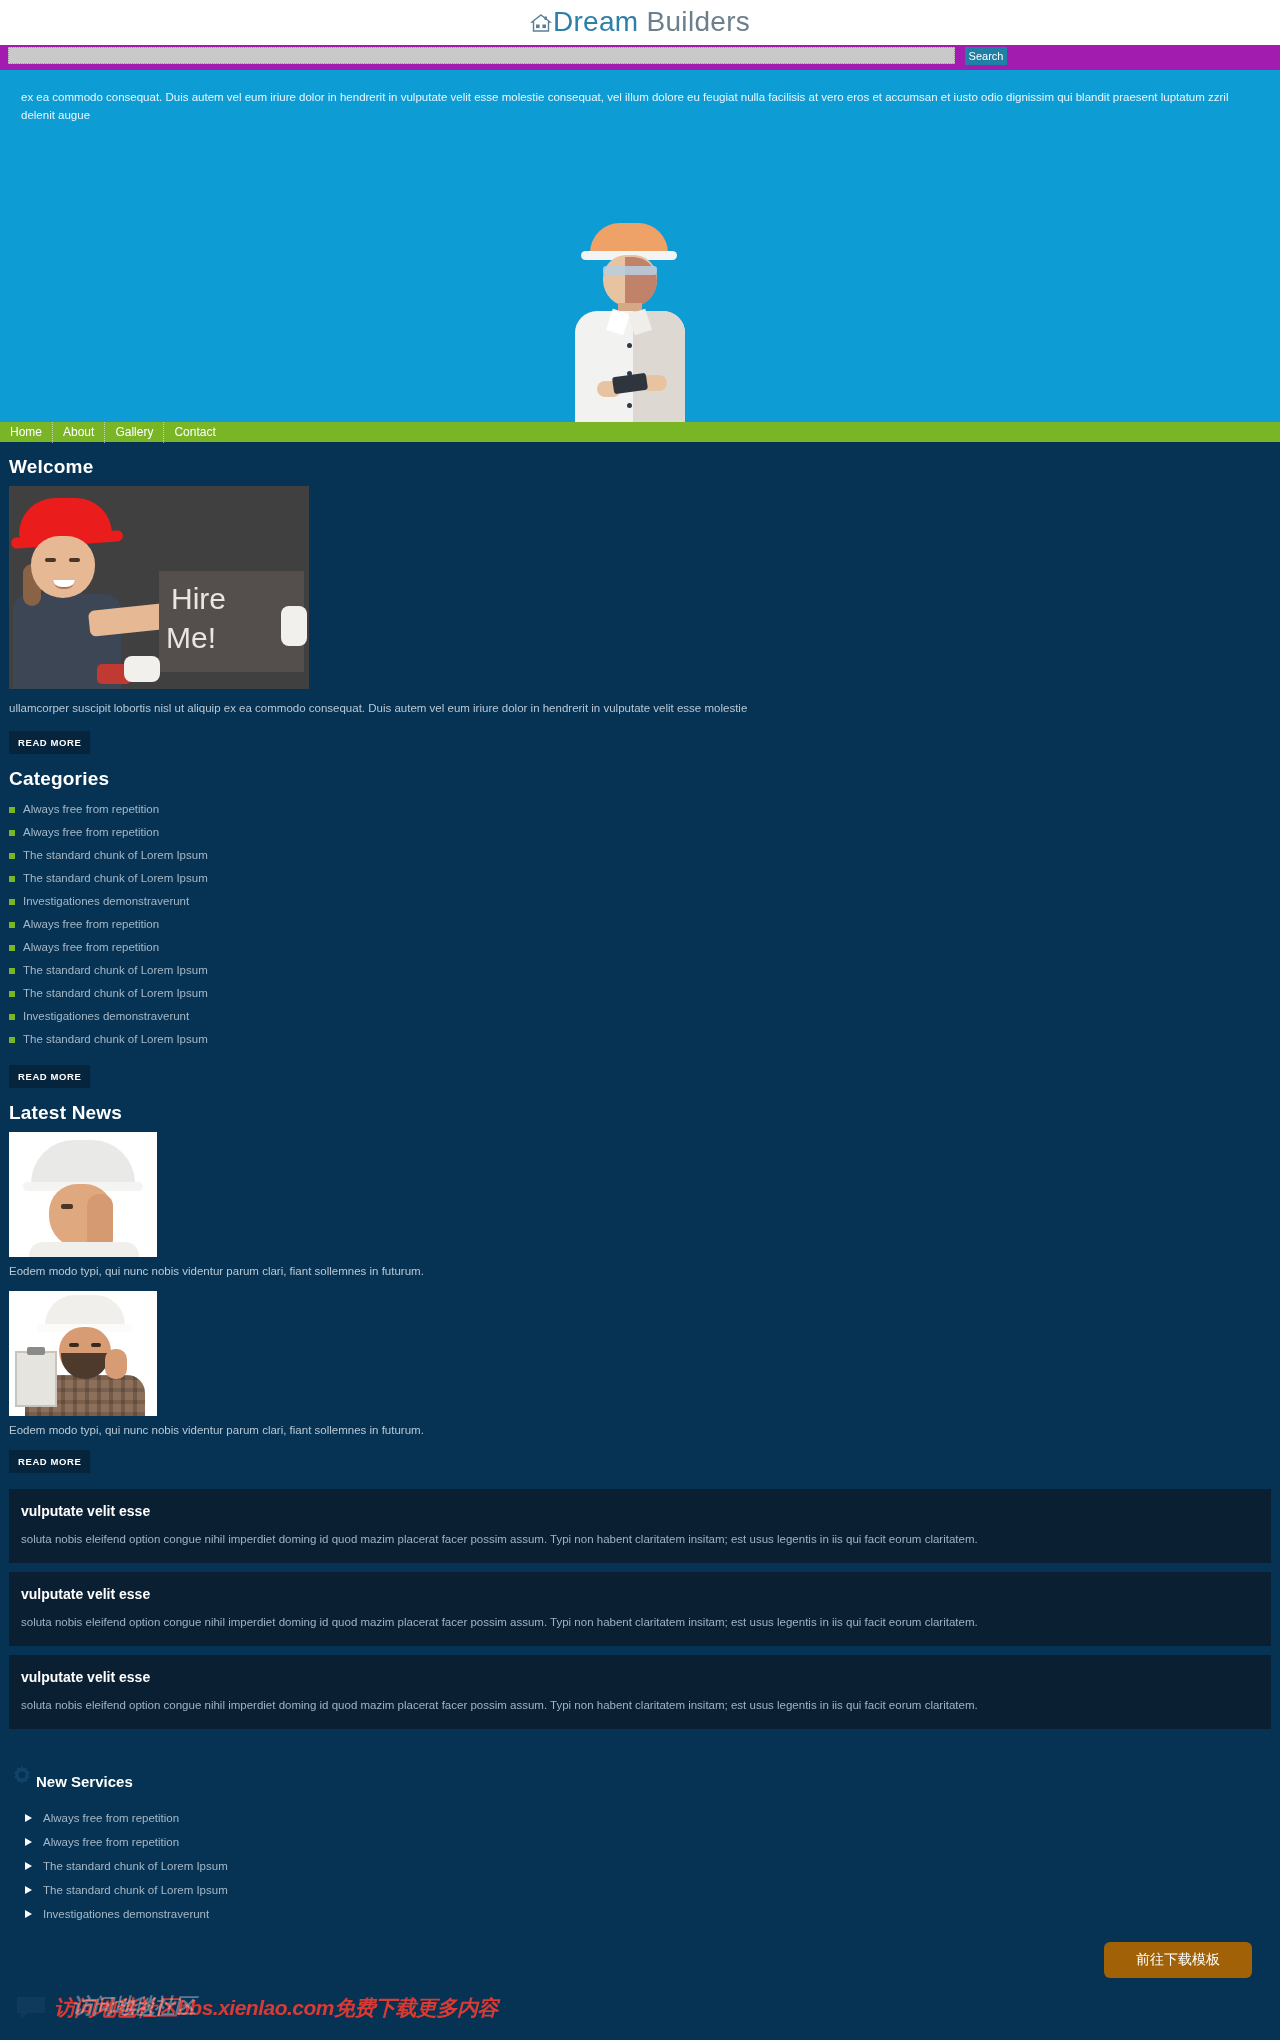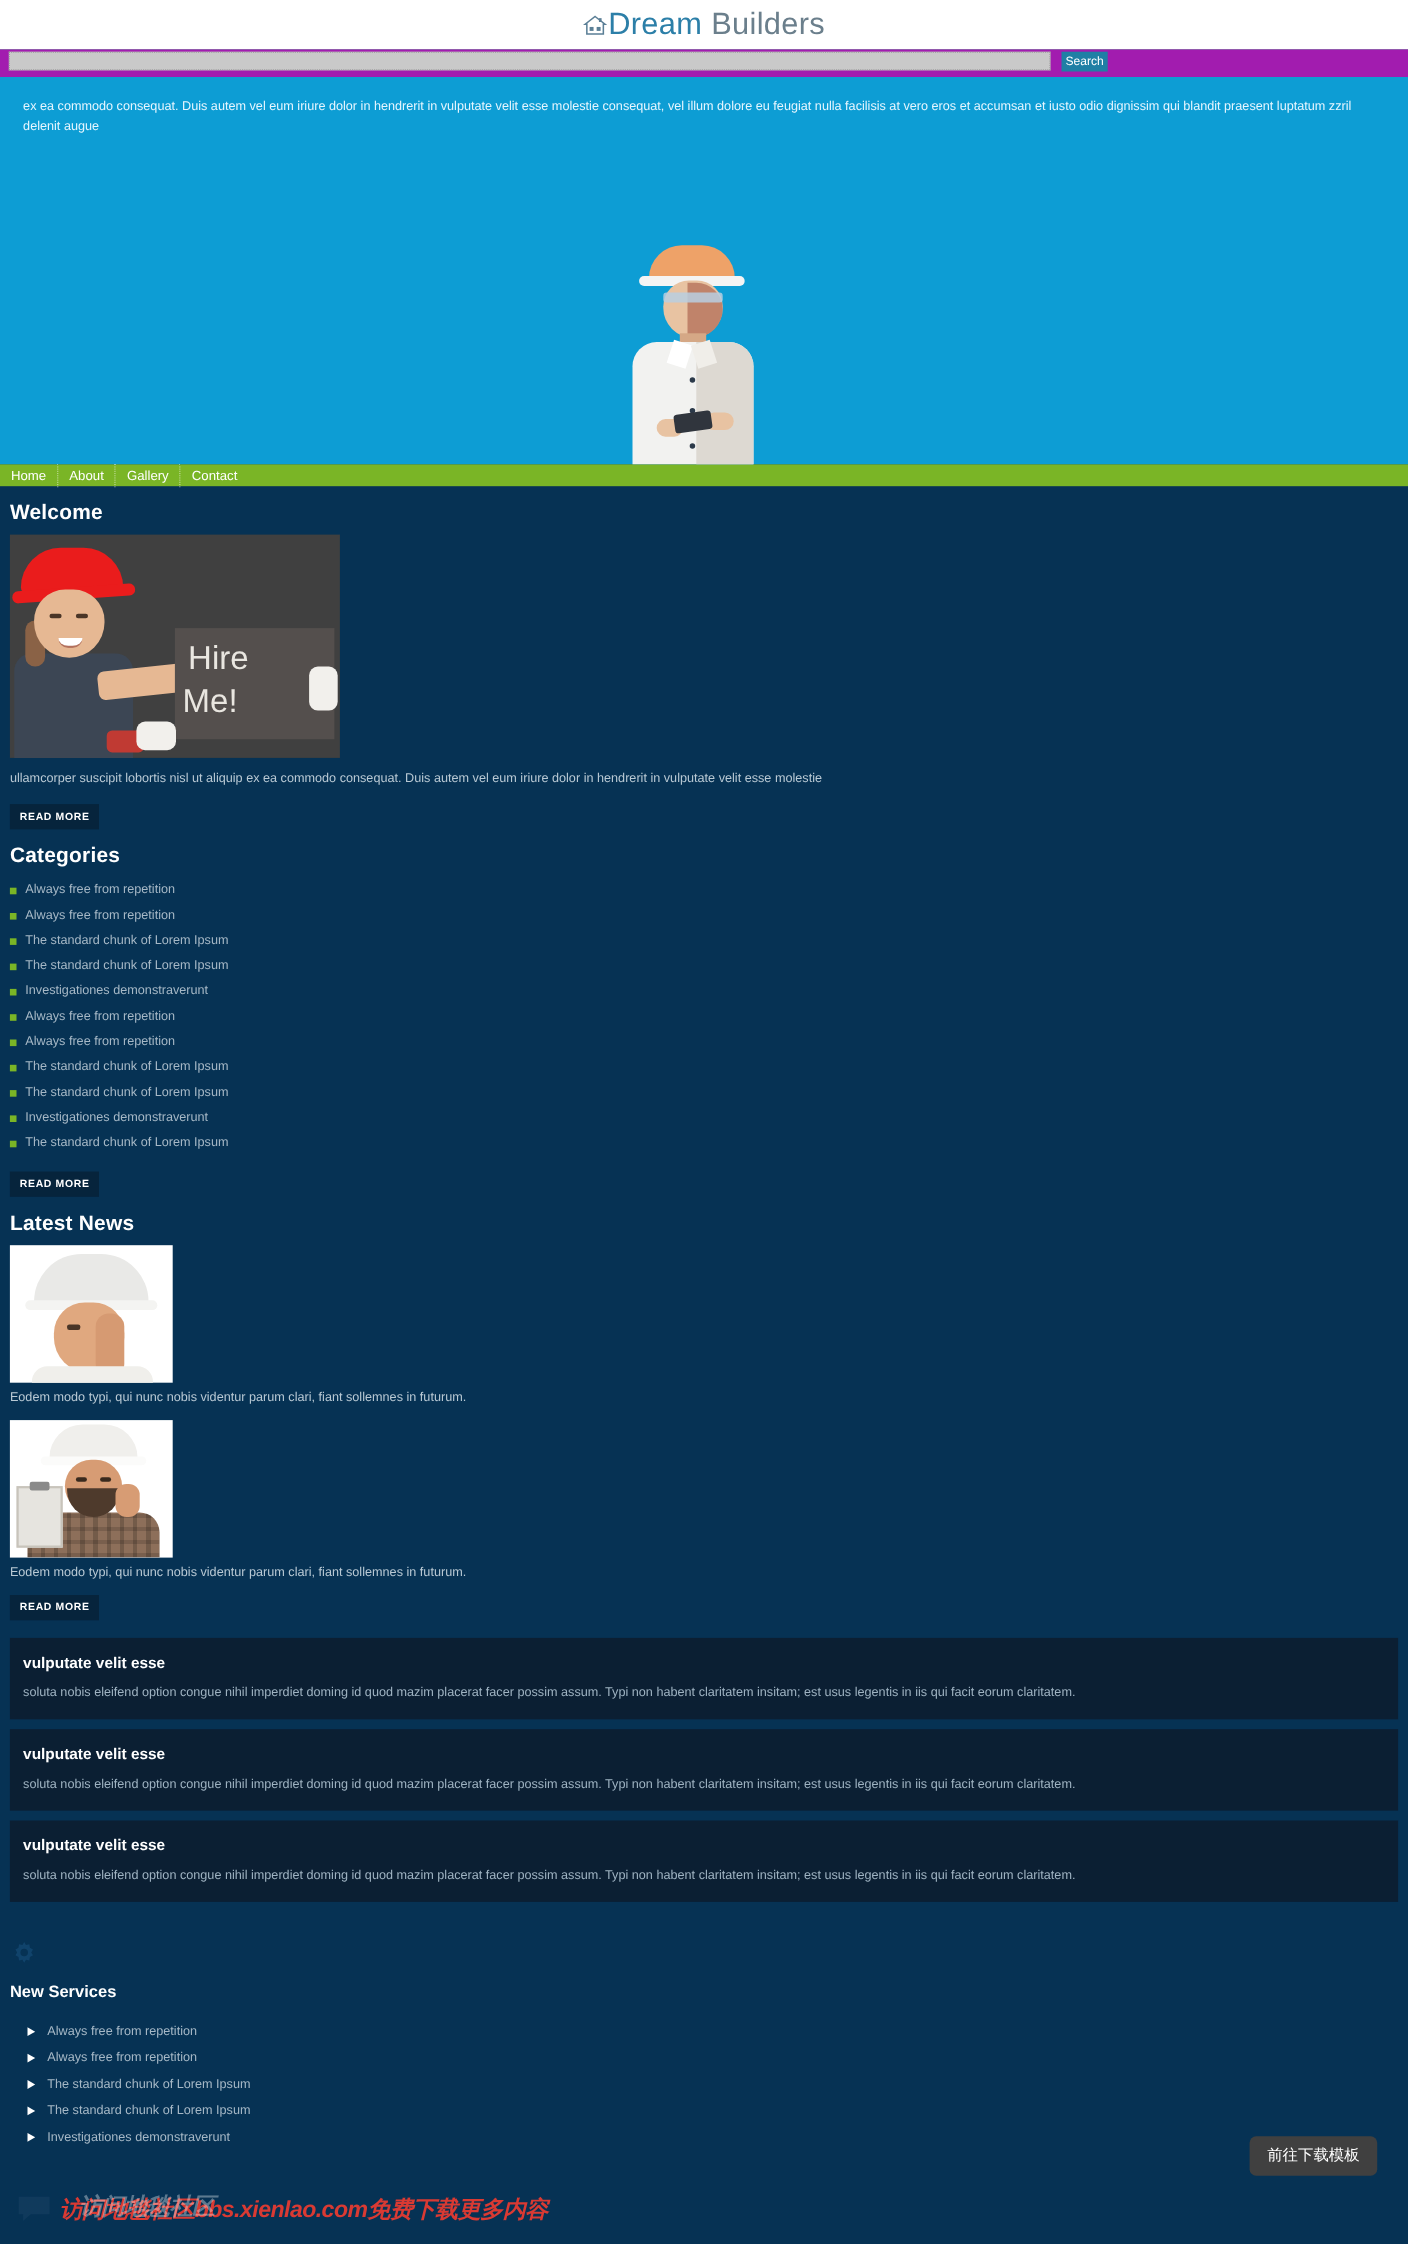--- a/index.html
+++ b/index.html
@@ -298,21 +298,21 @@
   .panel p {
     color:#9fb3c2;
     font-size:11.5px;
     margin:0;
     line-height:16px;
   }
 
   
   .services { padding:26px 9px 0 9px; position:relative; }
   .services-head {
-    display:flex; align-items:flex-start; gap:12px; margin-bottom:16px;flex-direction:column;
+    display:flex; align-items:flex-end; gap:1px; margin-bottom:16px;
   }
   .gear-icon { width:26px; height:26px; flex:none; }
   .services-head h3 {
     color:#ffffff; font-size:15px; font-weight:bold; margin:0;
   }
   ul.svc { list-style:none; margin:0; padding:0 0 0 16px; }
   ul.svc li {
     color:#a6b8c6;
     font-size:11.5px;
     line-height:24px;
@@ -327,24 +327,24 @@
     border-left:7px solid #ffffff;
     border-top:4.5px solid transparent;
     border-bottom:4.5px solid transparent;
   }
 
   
   .dl-btn {
     position:absolute;
     right:28px;
     bottom:62px;
-    background:#404040;
+    background:#a16207;
     color:#ffffff;
     font-size:14px;
-    padding:9px 16px;
+    padding:9px 32px;
     border:none;
     border-radius:6px;
     cursor:pointer;
     font-family:"Liberation Sans", sans-serif;
   }
   .watermark {
     position:absolute;
     left:14px;
     bottom:18px;
     display:flex;

